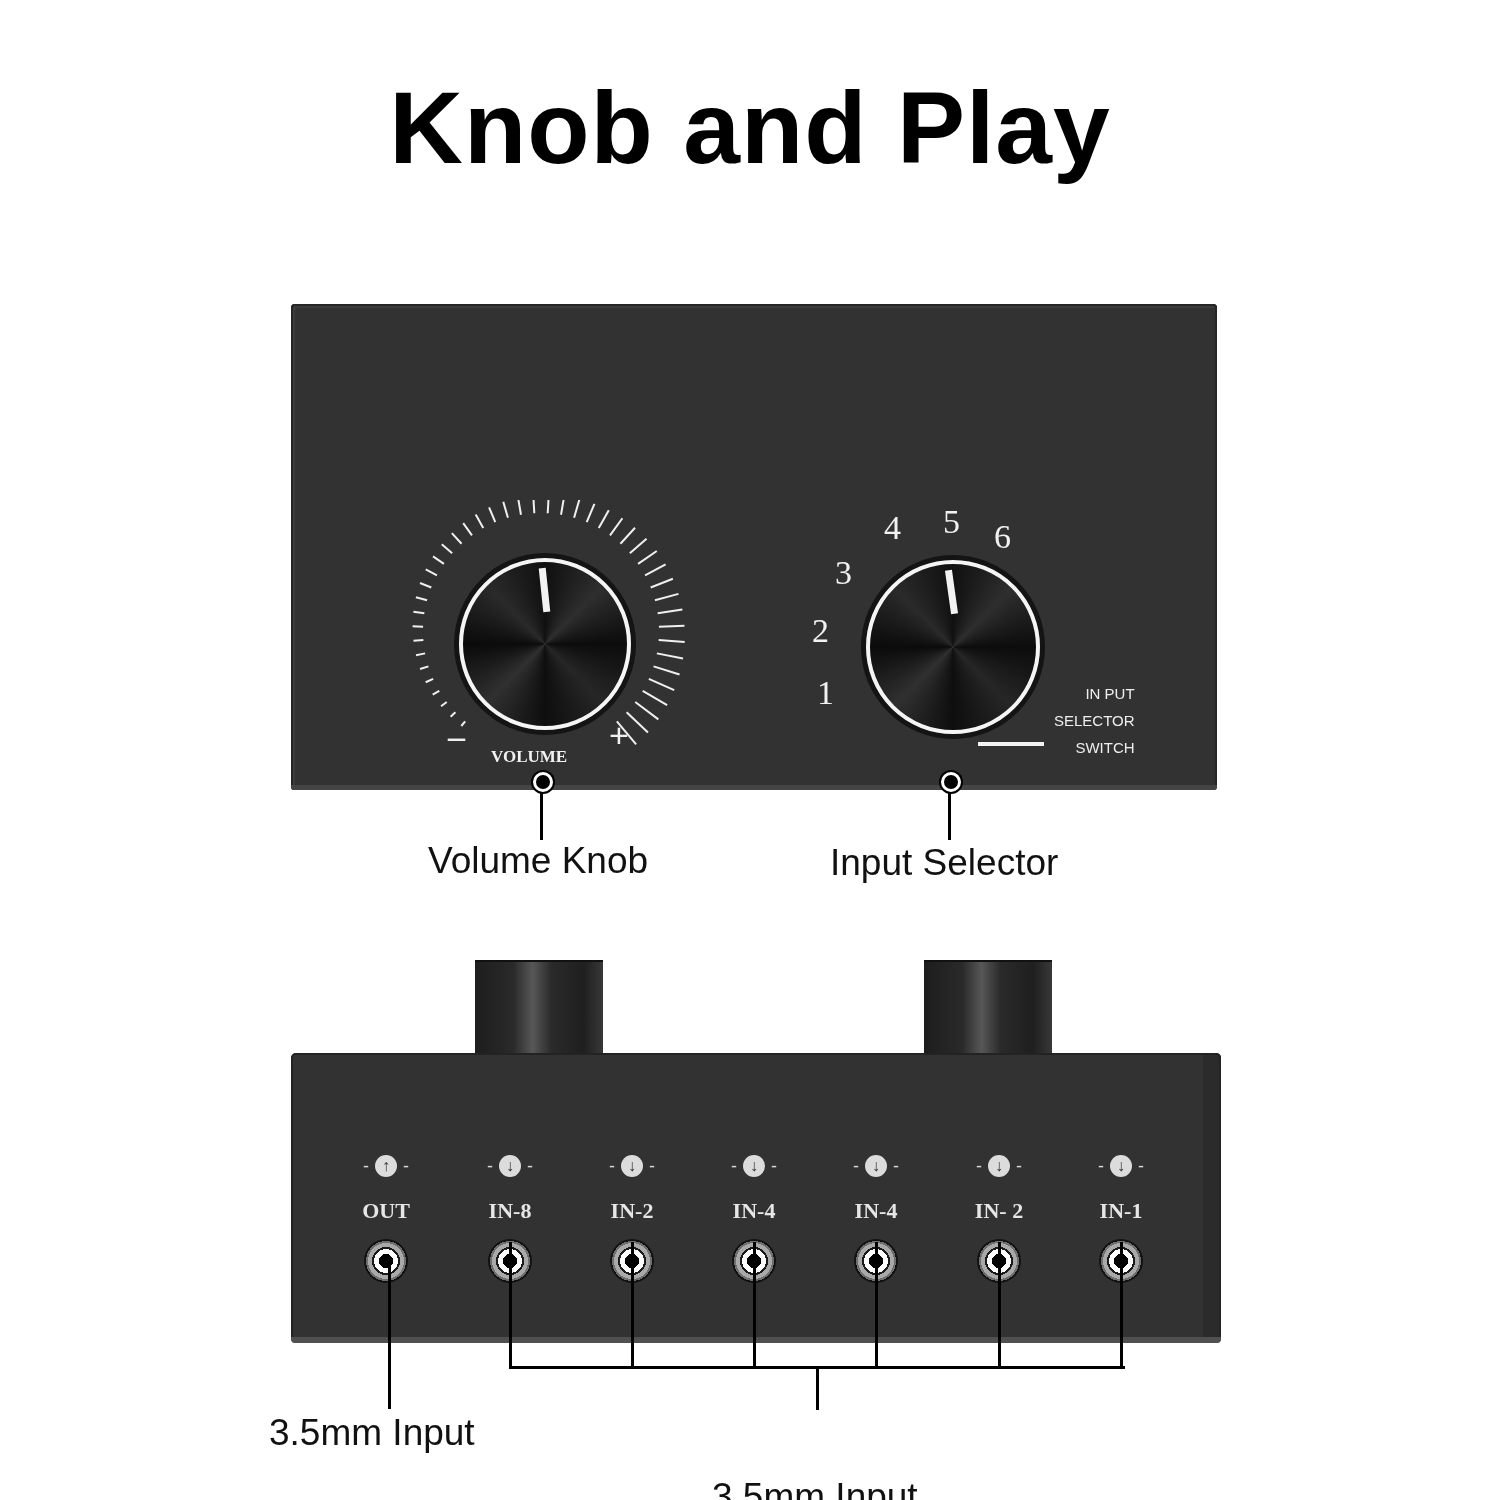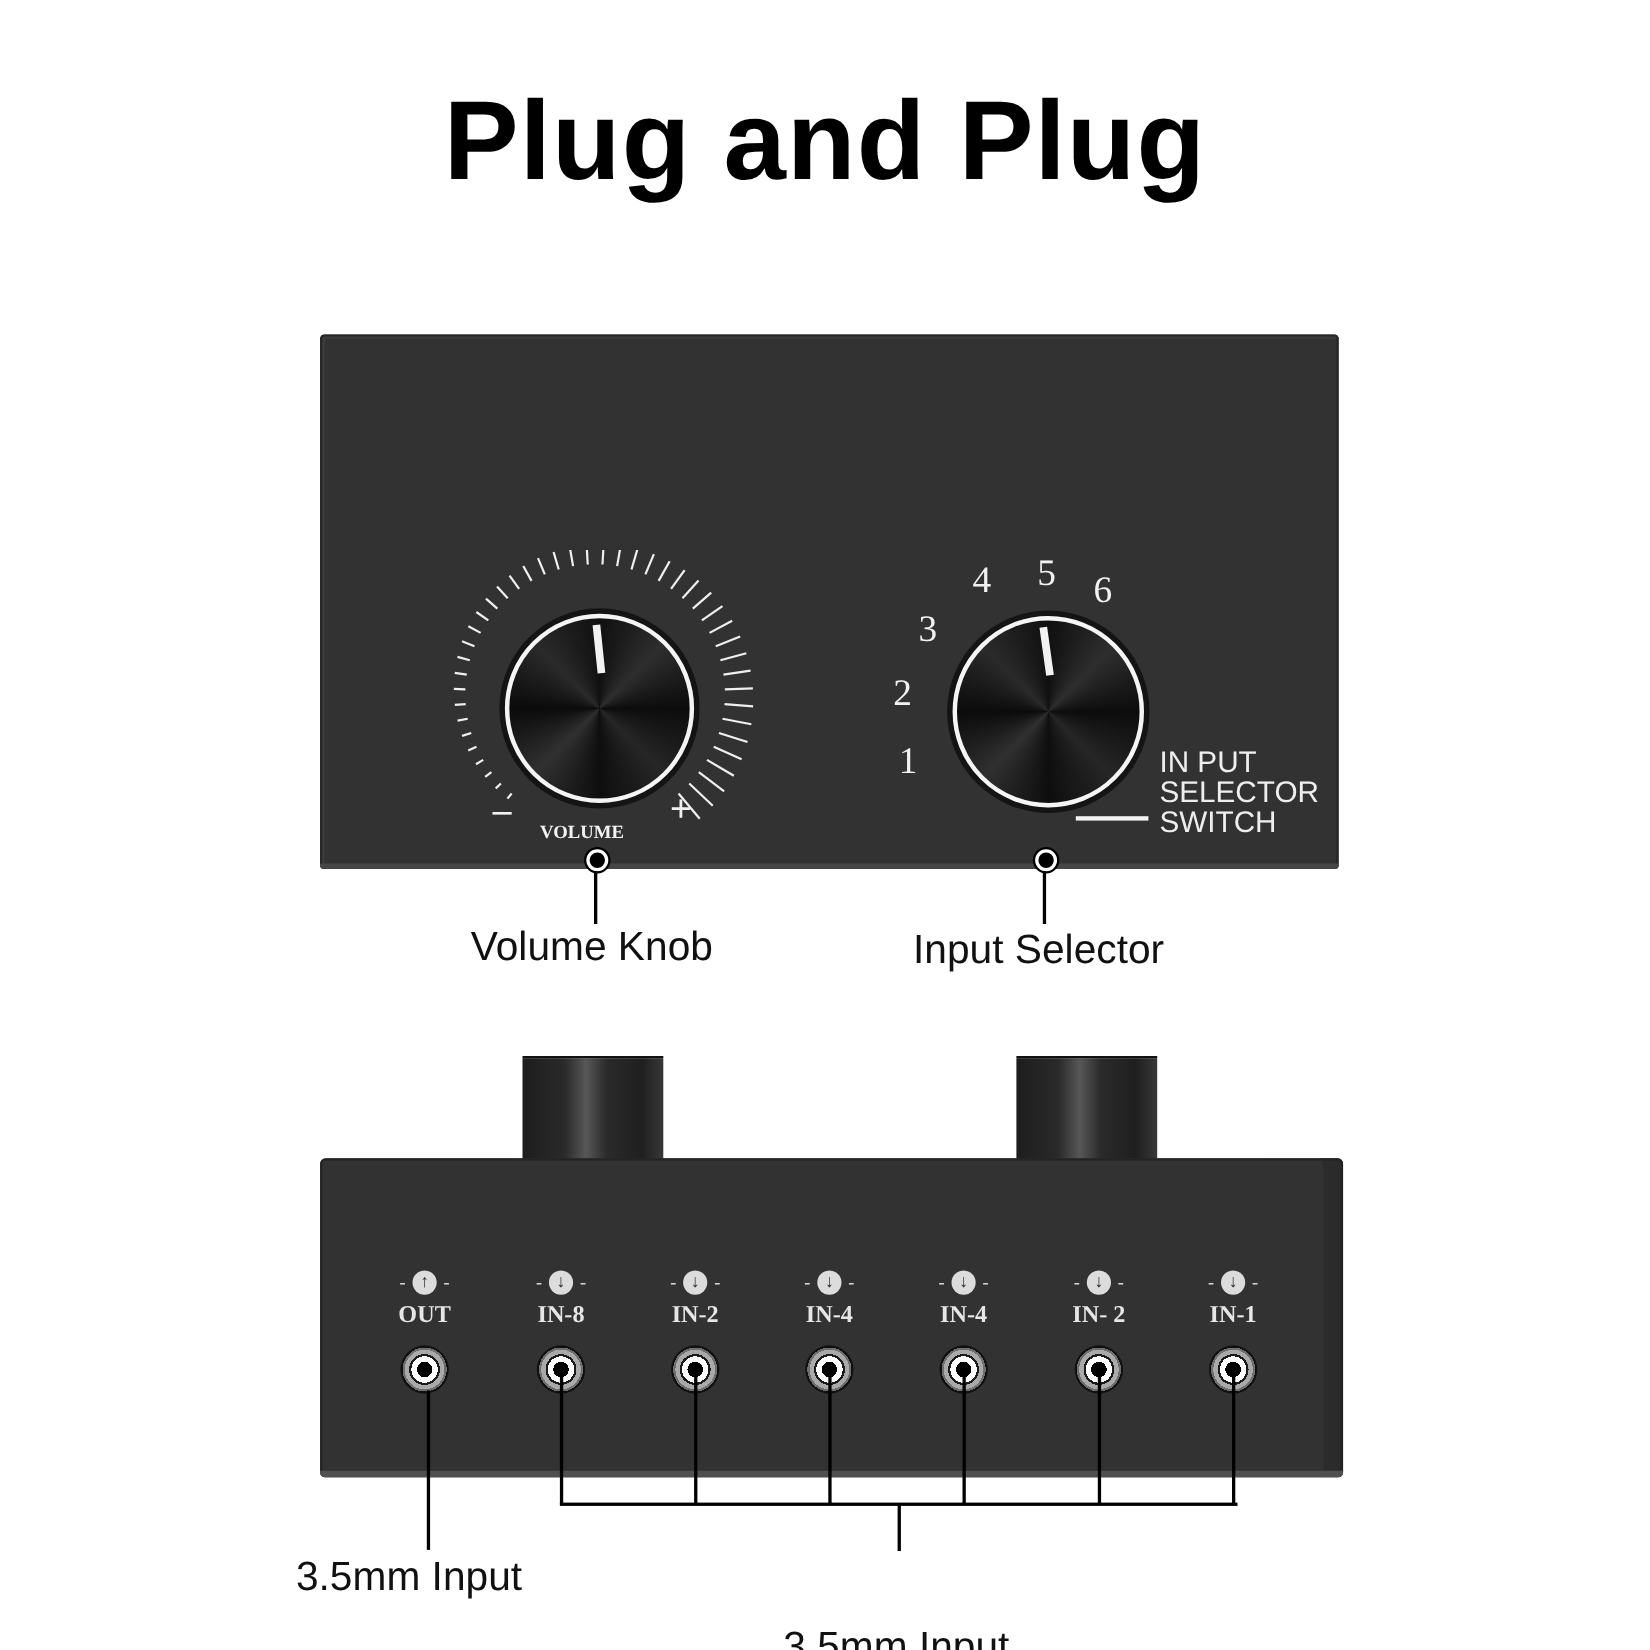--- a/index.html
+++ b/index.html
@@ -5,38 +5,38 @@
   html,body{margin:0;padding:0;background:#ffffff;}
   body{width:1500px;height:1500px;position:relative;overflow:hidden;font-family:"Liberation Sans",sans-serif;}
   .abs{position:absolute;}
   .title{left:0;width:1500px;top:70px;text-align:center;font-size:102px;font-weight:bold;color:#000;letter-spacing:1px;font-family:"Liberation Sans",sans-serif;}
   .panel-top{left:291px;top:304px;width:926px;height:486px;background:#323232;border-radius:4px;box-shadow:inset 0 0 0 2px #262626, inset 4px 4px 0 #3c3c3c;}
   .panel-top::after{content:"";position:absolute;left:0;right:0;bottom:0;height:5px;background:#454545;border-radius:0 0 3px 3px;}
   .knob{border-radius:50%;border:4px solid #f5f5f5;box-shadow:0 0 0 5px #141414;
         background:conic-gradient(from 0deg,#101010,#2e2e2e,#0c0c0c,#262626,#0e0e0e,#303030,#0b0b0b,#2a2a2a,#101010);}
   .pointer{position:absolute;width:7px;height:44px;background:#f2f2f2;}
   .num{color:#f2f2f2;font-family:"Liberation Serif",serif;font-size:34px;}
-  .panel-label{color:#eeeeee;font-size:27px;line-height:27px;font-family:"Liberation Sans",sans-serif;}
+  .panel-label{color:#eeeeee;font-size:15px;line-height:27px;font-family:"Liberation Sans",sans-serif;text-align:right;}
   .serif-bold{font-family:"Liberation Serif",serif;font-weight:bold;color:#e6e6e6;}
   .dot{width:14px;height:14px;border-radius:50%;background:#000;border:3px solid #fff;box-shadow:0 0 0 2px #000;}
   .line{background:#000;}
   .callout{font-size:37px;color:#111;font-family:"Liberation Sans",sans-serif;}
   .panel-bottom{left:291px;top:1053px;width:930px;height:290px;background:#323232;border-radius:5px;box-shadow:inset 0 0 0 2px #232323, inset -18px 0 0 #2b2b2b;}
   .panel-bottom::after{content:"";position:absolute;left:0;right:0;bottom:0;height:6px;background:#505050;border-radius:0 0 4px 4px;}
   .cyl{width:128px;height:98px;top:960px;background:linear-gradient(90deg,#1d1d1d 0%,#2a2a2a 30%,#575757 45%,#2a2a2a 60%,#1f1f1f 85%,#383838 100%);border-top:2px solid #111;}
   .port-col{width:110px;text-align:center;}
   .arrow-row{display:flex;align-items:center;justify-content:center;gap:6px;color:#d6d6d6;font-size:18px;height:24px;}
   .arrow-circ{width:22px;height:22px;border-radius:50%;background:#dcdcdc;color:#333;font-size:16px;line-height:22px;font-weight:bold;text-align:center;}
-  .port-label{font-size:22px;margin-top:4px;height:28px;}
+  .port-label{font-size:22px;margin-top:20px;height:28px;}
   .jack{width:44px;height:44px;border-radius:50%;margin:13px auto 0;background:radial-gradient(circle,#000 0 7px,#fff 7px 12px,#1a1a1a 12px 14px,#a9a9a9 14px 18px,#6e6e6e 18px 20px,#111 20px 22px);}
 </style>
 </head>
 <body>
 
-<div class="abs title">Plug and Plug</div>
+<div class="abs title">Knob and Play</div>
 
 <div class="abs panel-top"></div>
 
 <svg class="abs" style="left:410px;top:500px;" width="290" height="260">
   <g id="ticks" stroke="#f0f0f0" stroke-width="2">
       <line x1="55.15106205698834" y1="221.3932442880394" x2="51.294336398869106" y2="225.98951094675326"></line>
       <line x1="45.38934158398264" y1="212.2084673268496" x2="40.631319180885114" y2="216.7218271585744"></line>
       <line x1="36.73219359825006" y1="201.9759161702207" x2="31.047142601219036" y2="206.25629266767587"></line>
       <line x1="29.291315027021582" y1="190.82761403455294" x2="22.676441940485745" y2="194.71864923979587"></line>
       <line x1="23.162710151808284" y1="178.90739940966415" x2="15.639178301934436" y2="182.24977611266397"></line>

